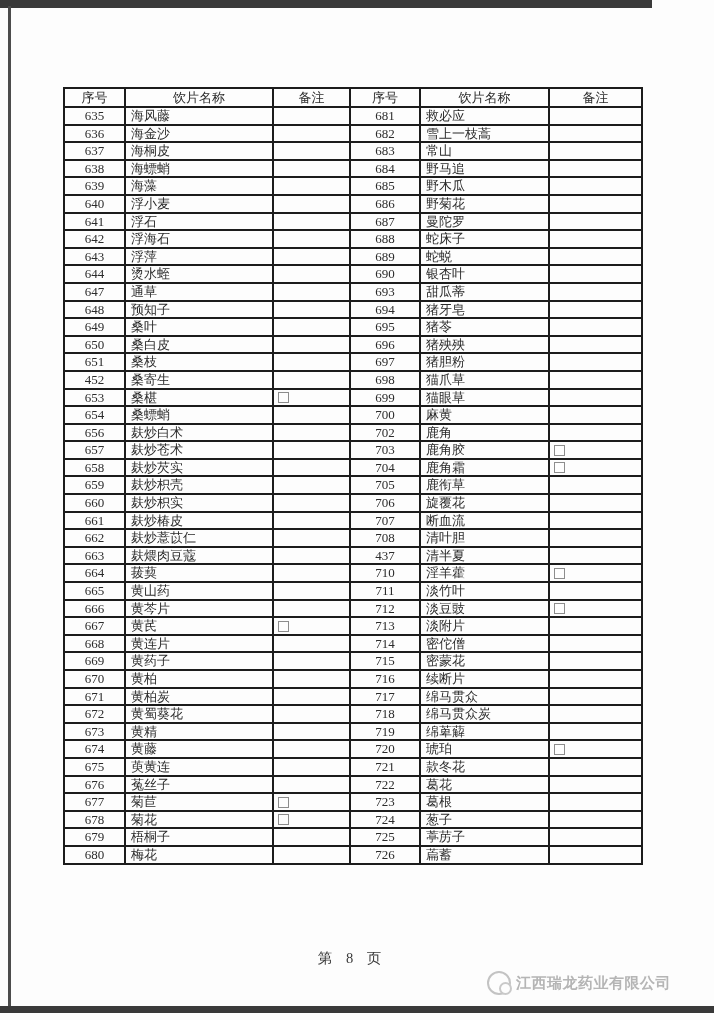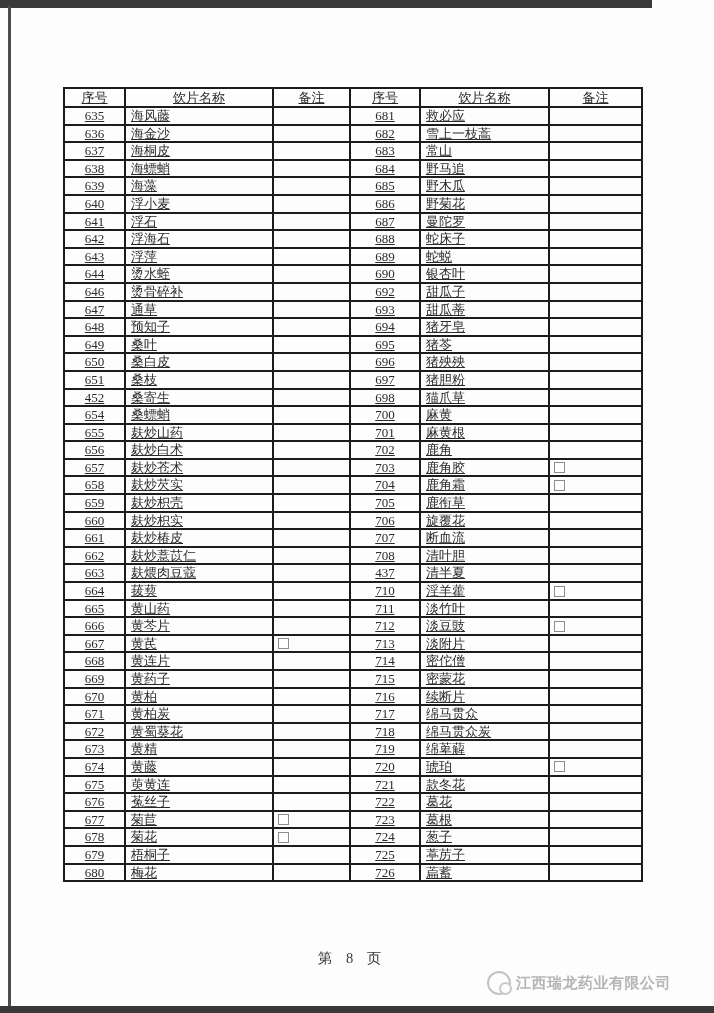--- a/index.html
+++ b/index.html
@@ -16,21 +16,20 @@
   
   .frame-top    { position:absolute; top:0; left:0; width:652px; height:8px; background:#3a3a3a; }
   .frame-left   { position:absolute; top:6px; left:8px; width:3px; height:1001px; background:#4c4c4c; }
   .frame-bottom { position:absolute; bottom:0; left:0; width:714px; height:7px; background:#3a3a3a; }
 
   table.med-table {
     position:absolute; left:63px; top:87px;
     width:578px;
     border-collapse:collapse;
     table-layout:fixed;
-    text-decoration:underline;
   }
   .med-table th, .med-table td {
     border:2px solid #1c1c1c;
     padding:0;
     height:15.6px;
     font-size:13px;
     line-height:15.6px;
     font-weight:normal;
     overflow:hidden;
     white-space:nowrap;
@@ -189,28 +188,20 @@
         </tr>
         <tr>
           <td class="num">644</td>
           <td class="name">烫水蛭</td>
           <td class="note"></td>
           <td class="num">690</td>
           <td class="name">银杏叶</td>
           <td class="note"></td>
         </tr>
         <tr>
-          <td class="num">646</td>
-          <td class="name">烫骨碎补</td>
-          <td class="note"></td>
-          <td class="num">692</td>
-          <td class="name">甜瓜子</td>
-          <td class="note"></td>
-        </tr>
-        <tr>
           <td class="num">647</td>
           <td class="name">通草</td>
           <td class="note"></td>
           <td class="num">693</td>
           <td class="name">甜瓜蒂</td>
           <td class="note"></td>
         </tr>
         <tr>
           <td class="num">648</td>
           <td class="name">预知子</td>
@@ -245,33 +236,33 @@
         </tr>
         <tr>
           <td class="num">452</td>
           <td class="name">桑寄生</td>
           <td class="note"></td>
           <td class="num">698</td>
           <td class="name">猫爪草</td>
           <td class="note"></td>
         </tr>
         <tr>
+          <td class="num">653</td>
+          <td class="name">桑椹</td>
+          <td class="note"><span class="checkbox"></span></td>
+          <td class="num">699</td>
+          <td class="name">猫眼草</td>
+          <td class="note"></td>
+        </tr>
+        <tr>
           <td class="num">654</td>
           <td class="name">桑螵蛸</td>
           <td class="note"></td>
           <td class="num">700</td>
           <td class="name">麻黄</td>
-          <td class="note"></td>
-        </tr>
-        <tr>
-          <td class="num">655</td>
-          <td class="name">麸炒山药</td>
-          <td class="note"></td>
-          <td class="num">701</td>
-          <td class="name">麻黄根</td>
           <td class="note"></td>
         </tr>
         <tr>
           <td class="num">656</td>
           <td class="name">麸炒白术</td>
           <td class="note"></td>
           <td class="num">702</td>
           <td class="name">鹿角</td>
           <td class="note"></td>
         </tr>

